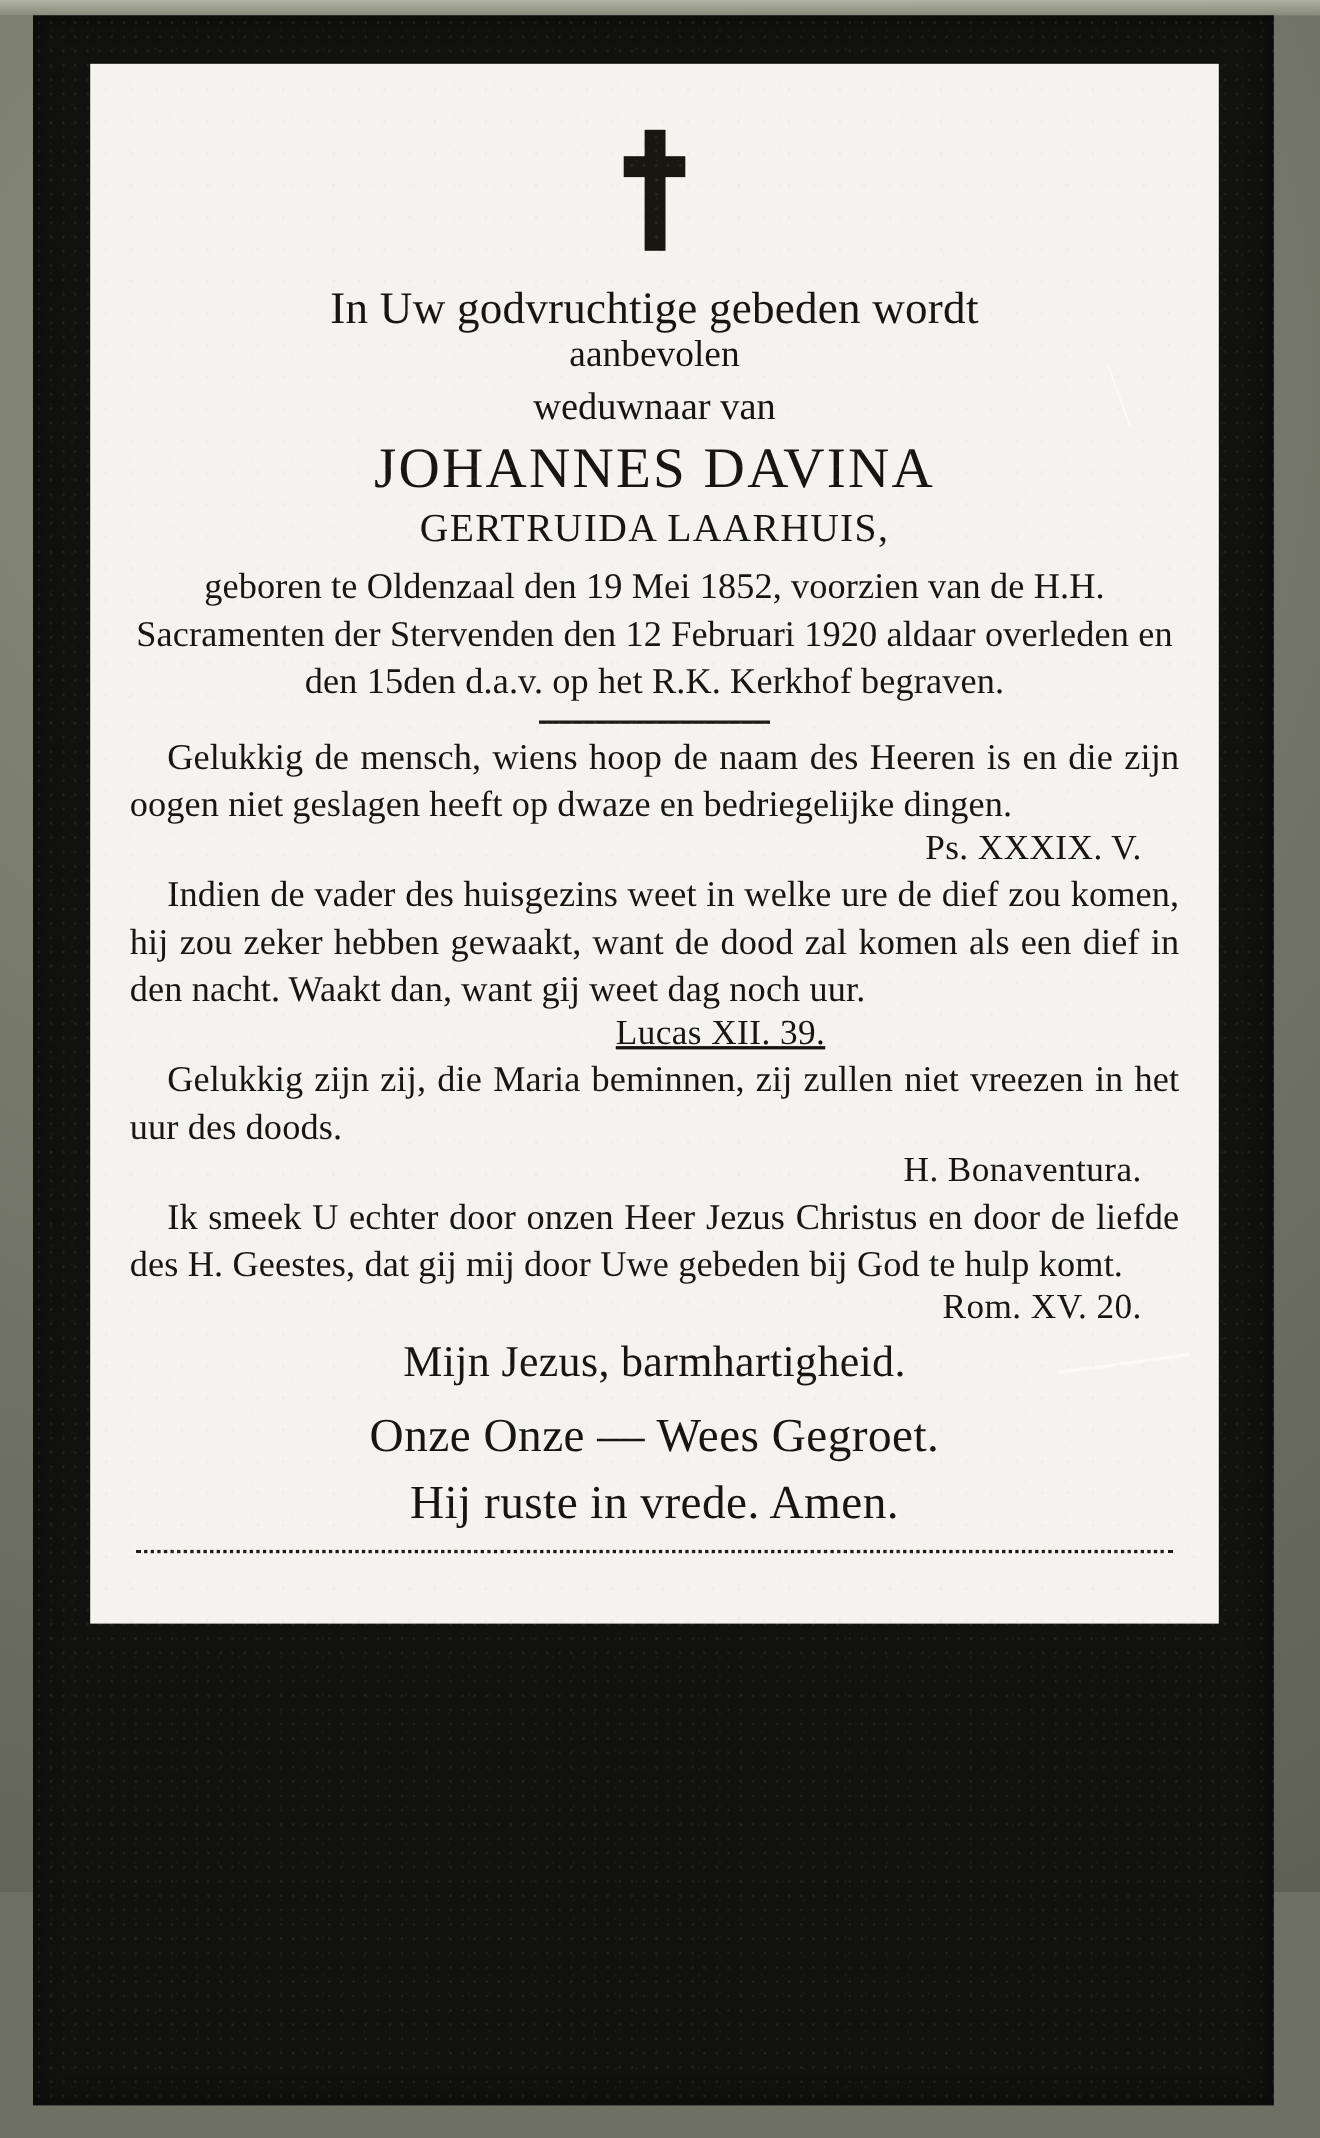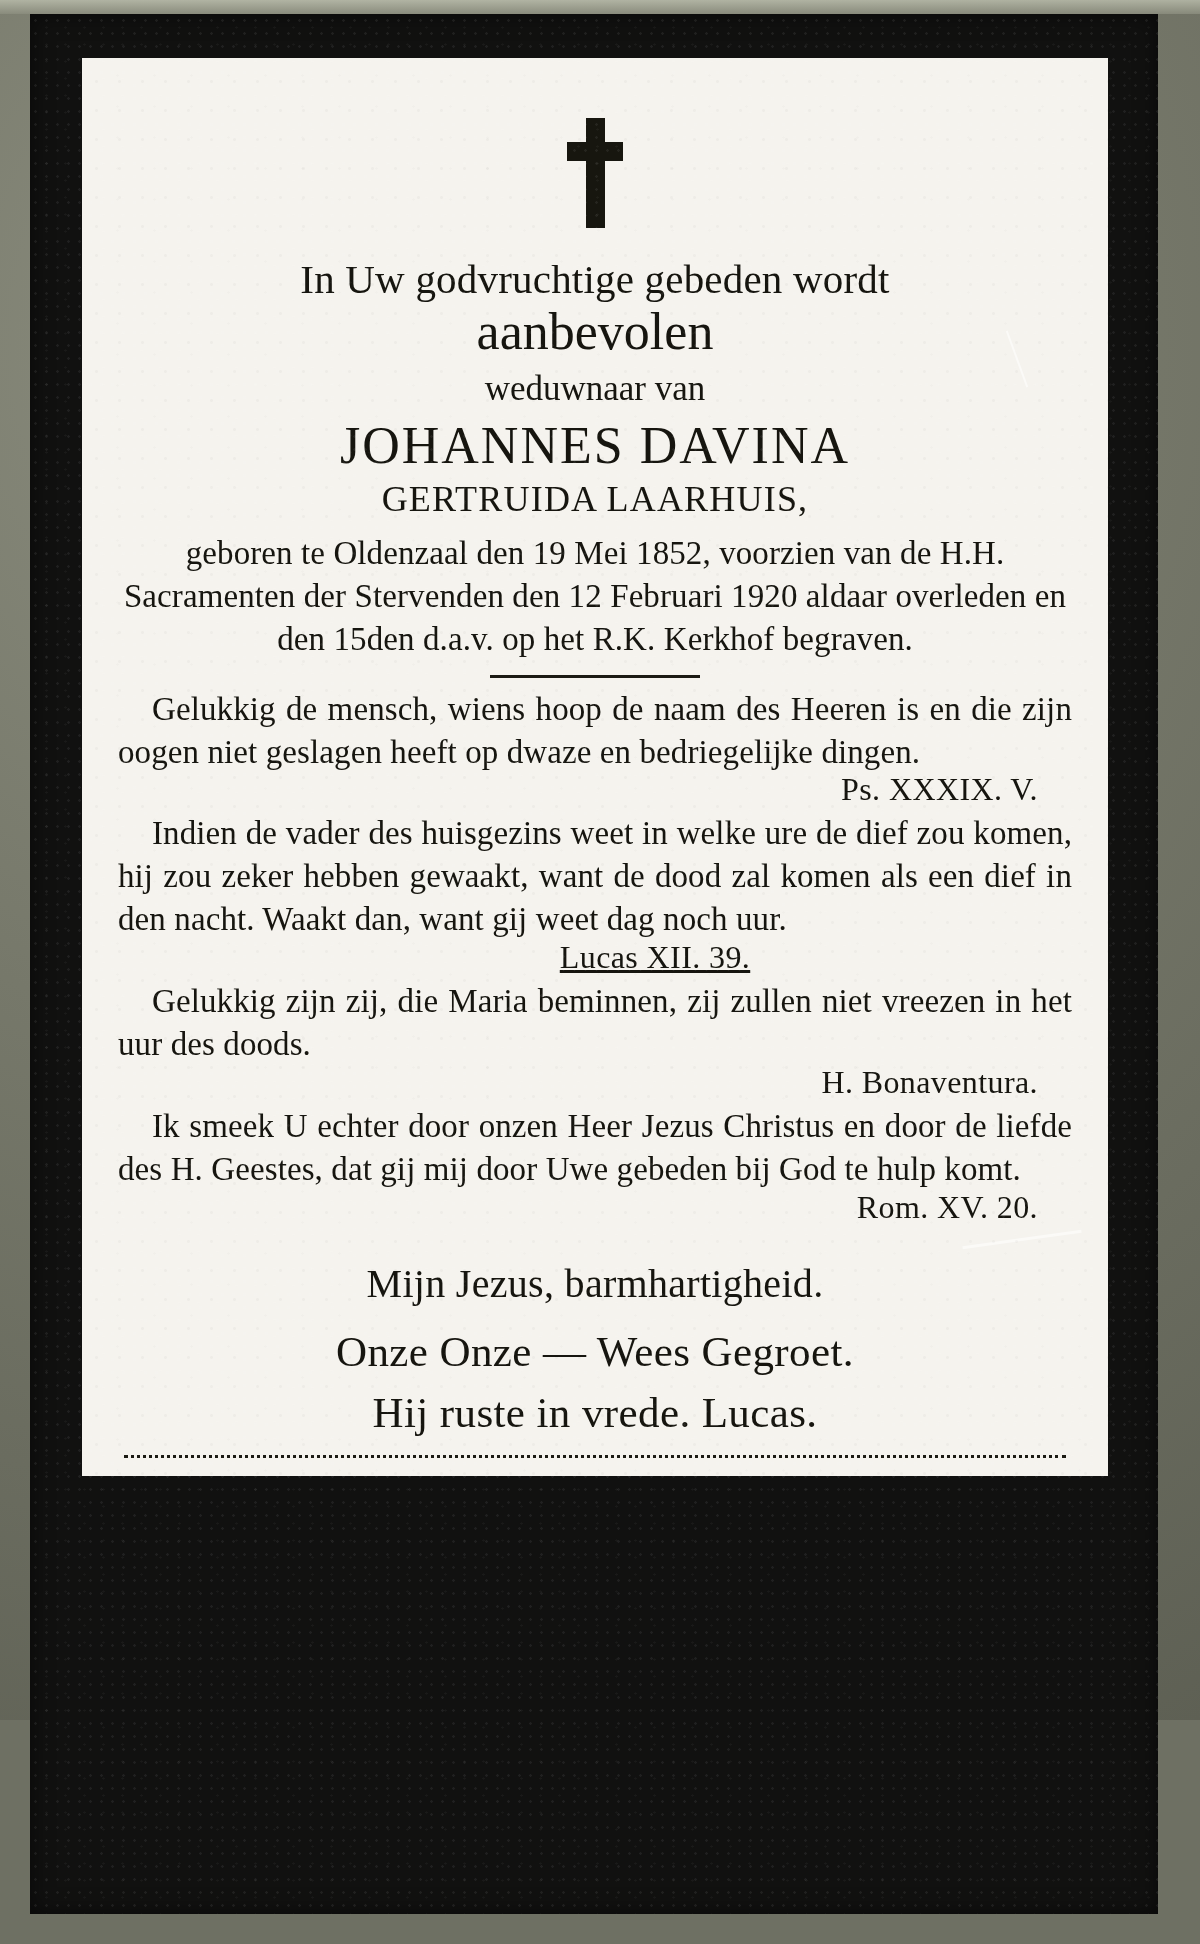--- a/index.html
+++ b/index.html
@@ -109,21 +109,21 @@
   }
 
   .line { text-align: center; }
 
   .intro1 {
     font-size: 41px;
     letter-spacing: .2px;
     line-height: 1.06;
   }
   .intro2 {
-    font-size: 52px;
+    font-size: 34px;
     line-height: 1.12;
     margin-top: 2px;
     text-align: center;
   }
   .name {
     font-size: 52px;
     letter-spacing: 2px;
     margin-top: 10px;
     line-height: 1.08;
   }
@@ -174,21 +174,21 @@
   .attrib.mid {
     text-align: center;
     padding-right: 0;
     padding-left: 120px;
     text-decoration: underline;
   }
 
   .invocation {
     font-size: 40px;
     text-align: center;
-    margin-top: 34px;
+    margin-top: 8px;
     letter-spacing: .3px;
   }
   .indulgence {
     font-size: 30px;
     text-align: right;
     padding-right: 58px;
     margin-top: 6px;
   }
   .prayers {
     font-size: 43px;
@@ -252,21 +252,21 @@
 
       <div class="verse">Gelukkig zijn zij, die Maria beminnen, zij zullen niet vreezen in het uur des doods.</div>
       <div class="attrib">H. Bonaventura.</div>
 
       <div class="verse">Ik smeek U echter door onzen Heer Jezus Christus en door de liefde des H. Geestes, dat gij mij door Uwe gebeden bij God te hulp komt.</div>
       <div class="attrib">Rom. XV. 20.</div>
 
       <div class="invocation">Mijn Jezus, barmhartigheid.</div>
 
       <div class="prayers">Onze Onze  —  Wees Gegroet.</div>
-      <div class="rest">Hij ruste in vrede. Lucas.</div>
+      <div class="rest">Hij ruste in vrede. Amen.</div>
 
       <div class="dotted"></div>
 
       <div class="scratch" style="left:880px; top:1180px; width:120px; height:3px; transform:rotate(-8deg);"></div>
       <div class="scratch" style="left:905px; top:300px; width:60px; height:2px; transform:rotate(70deg);"></div>
     </div>
   </div>
 </div>
 
 </body></html>

